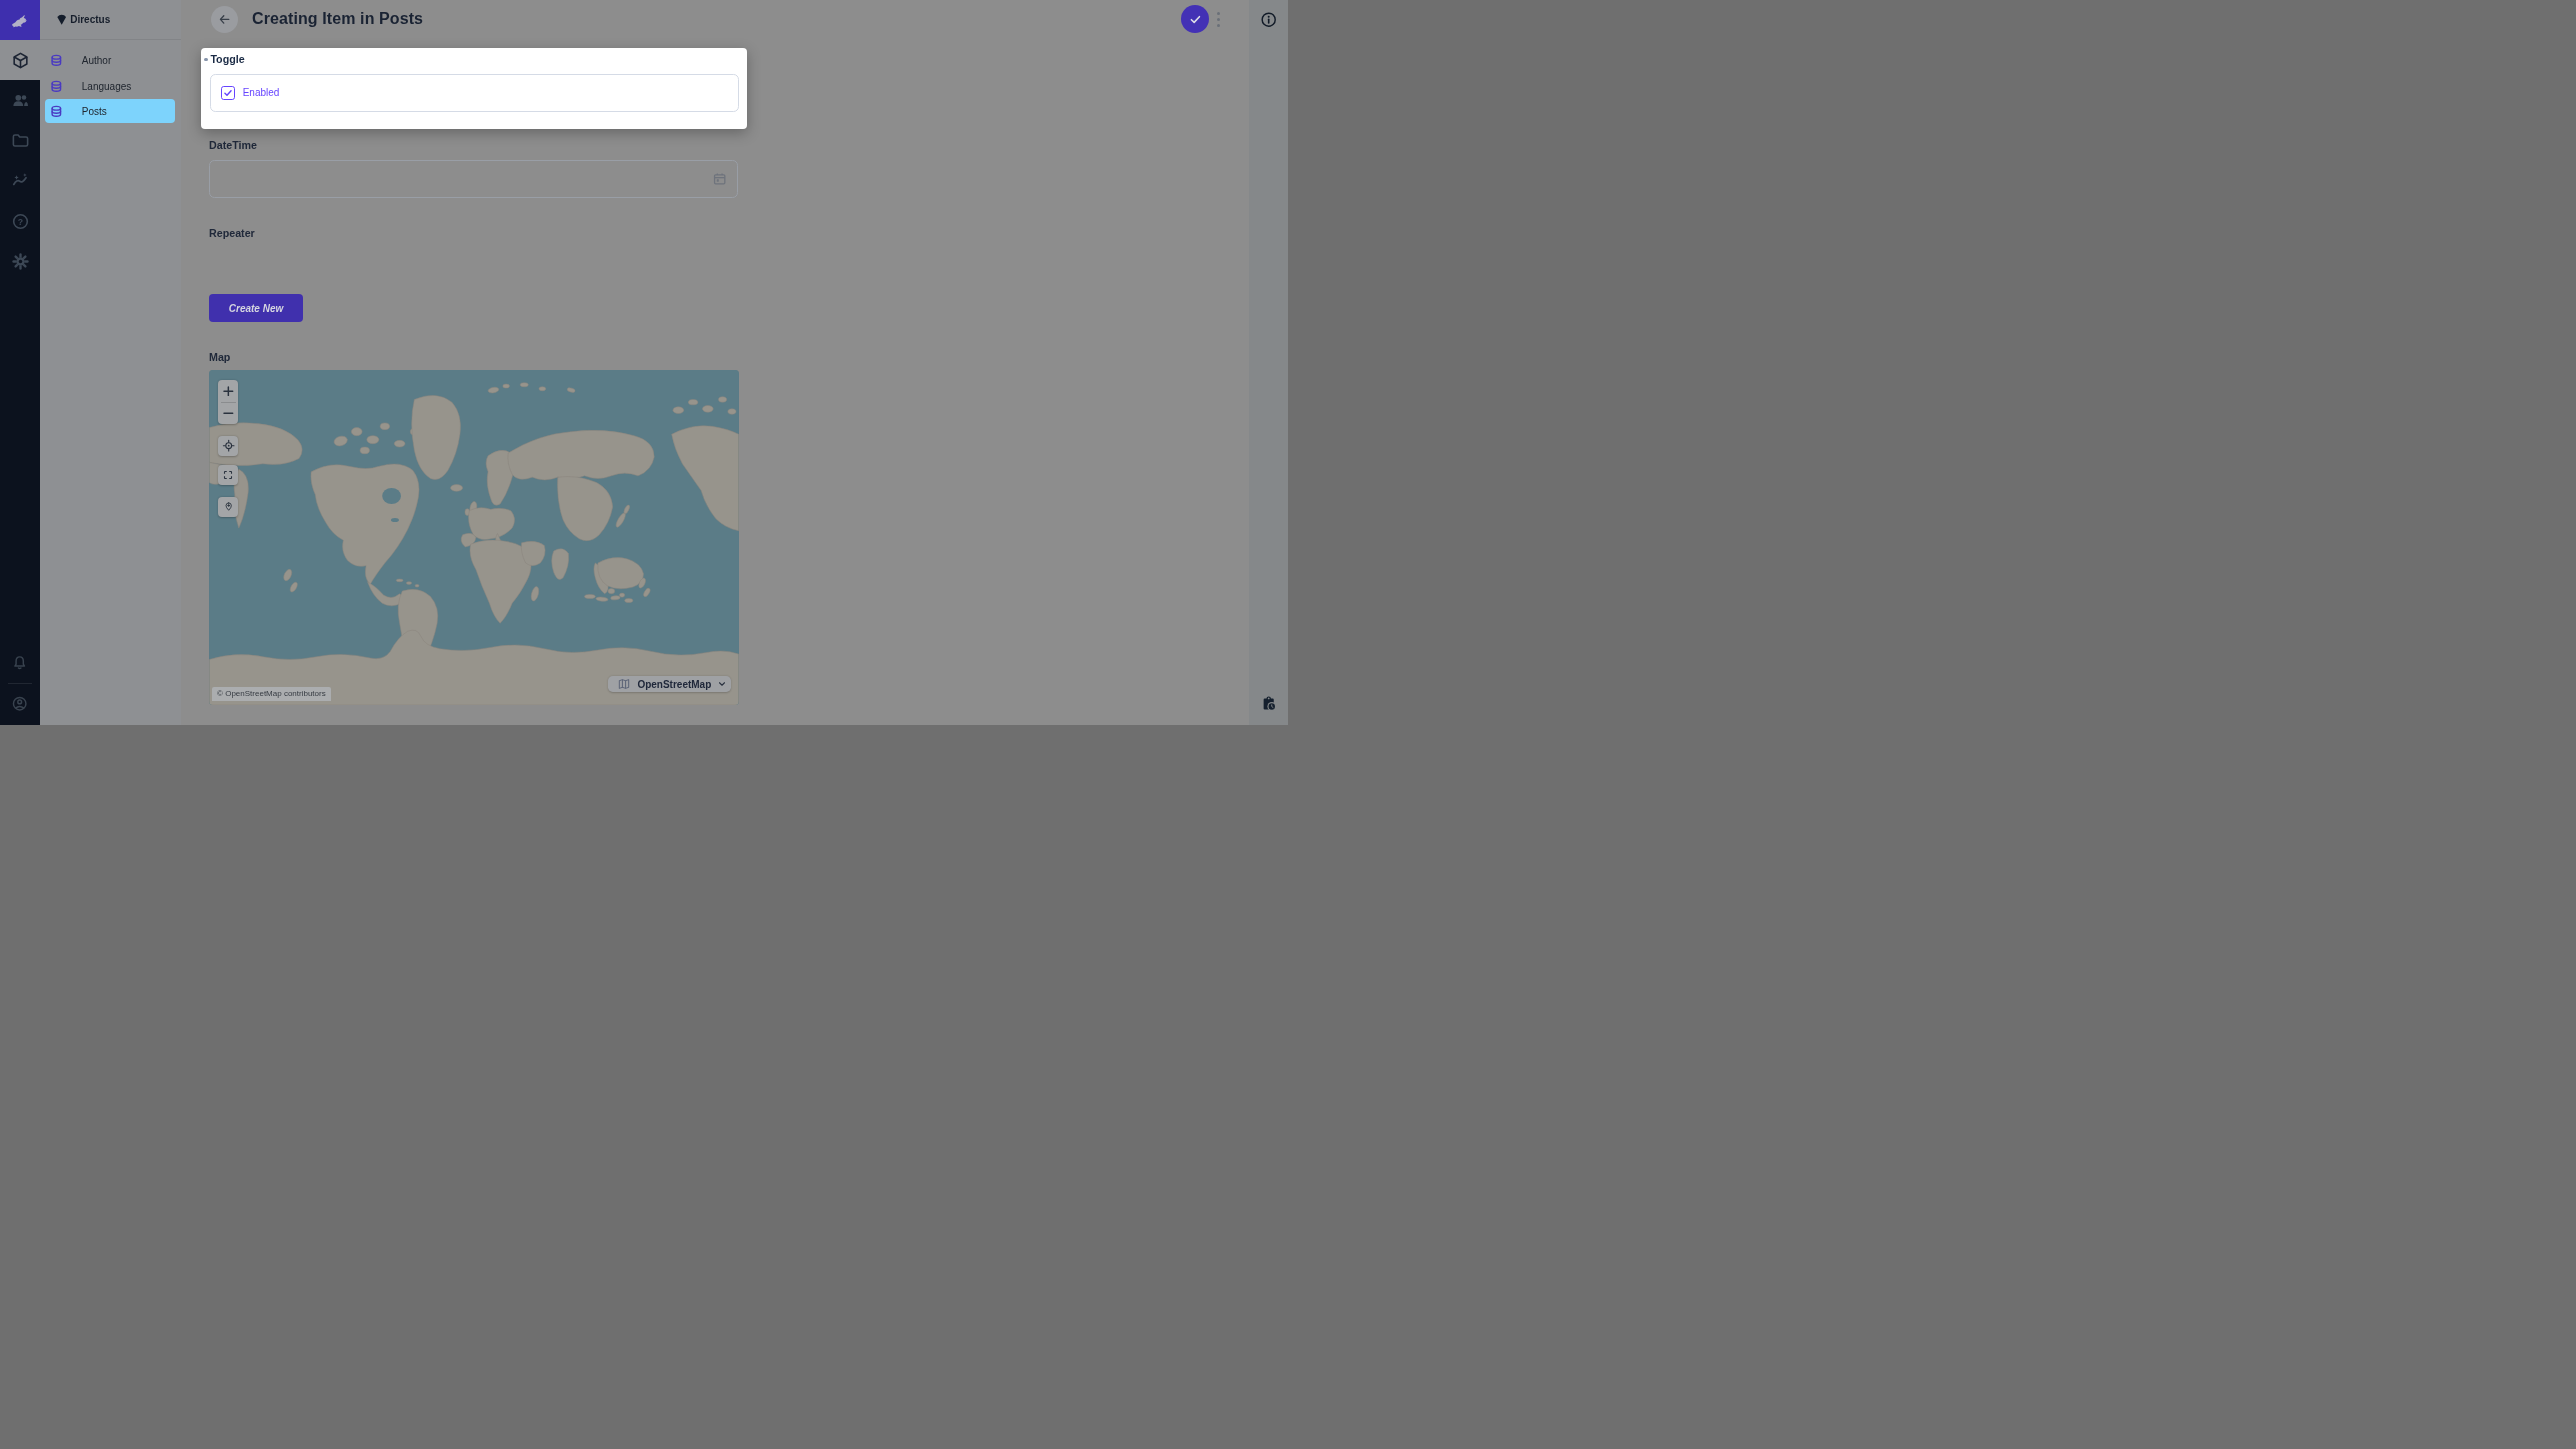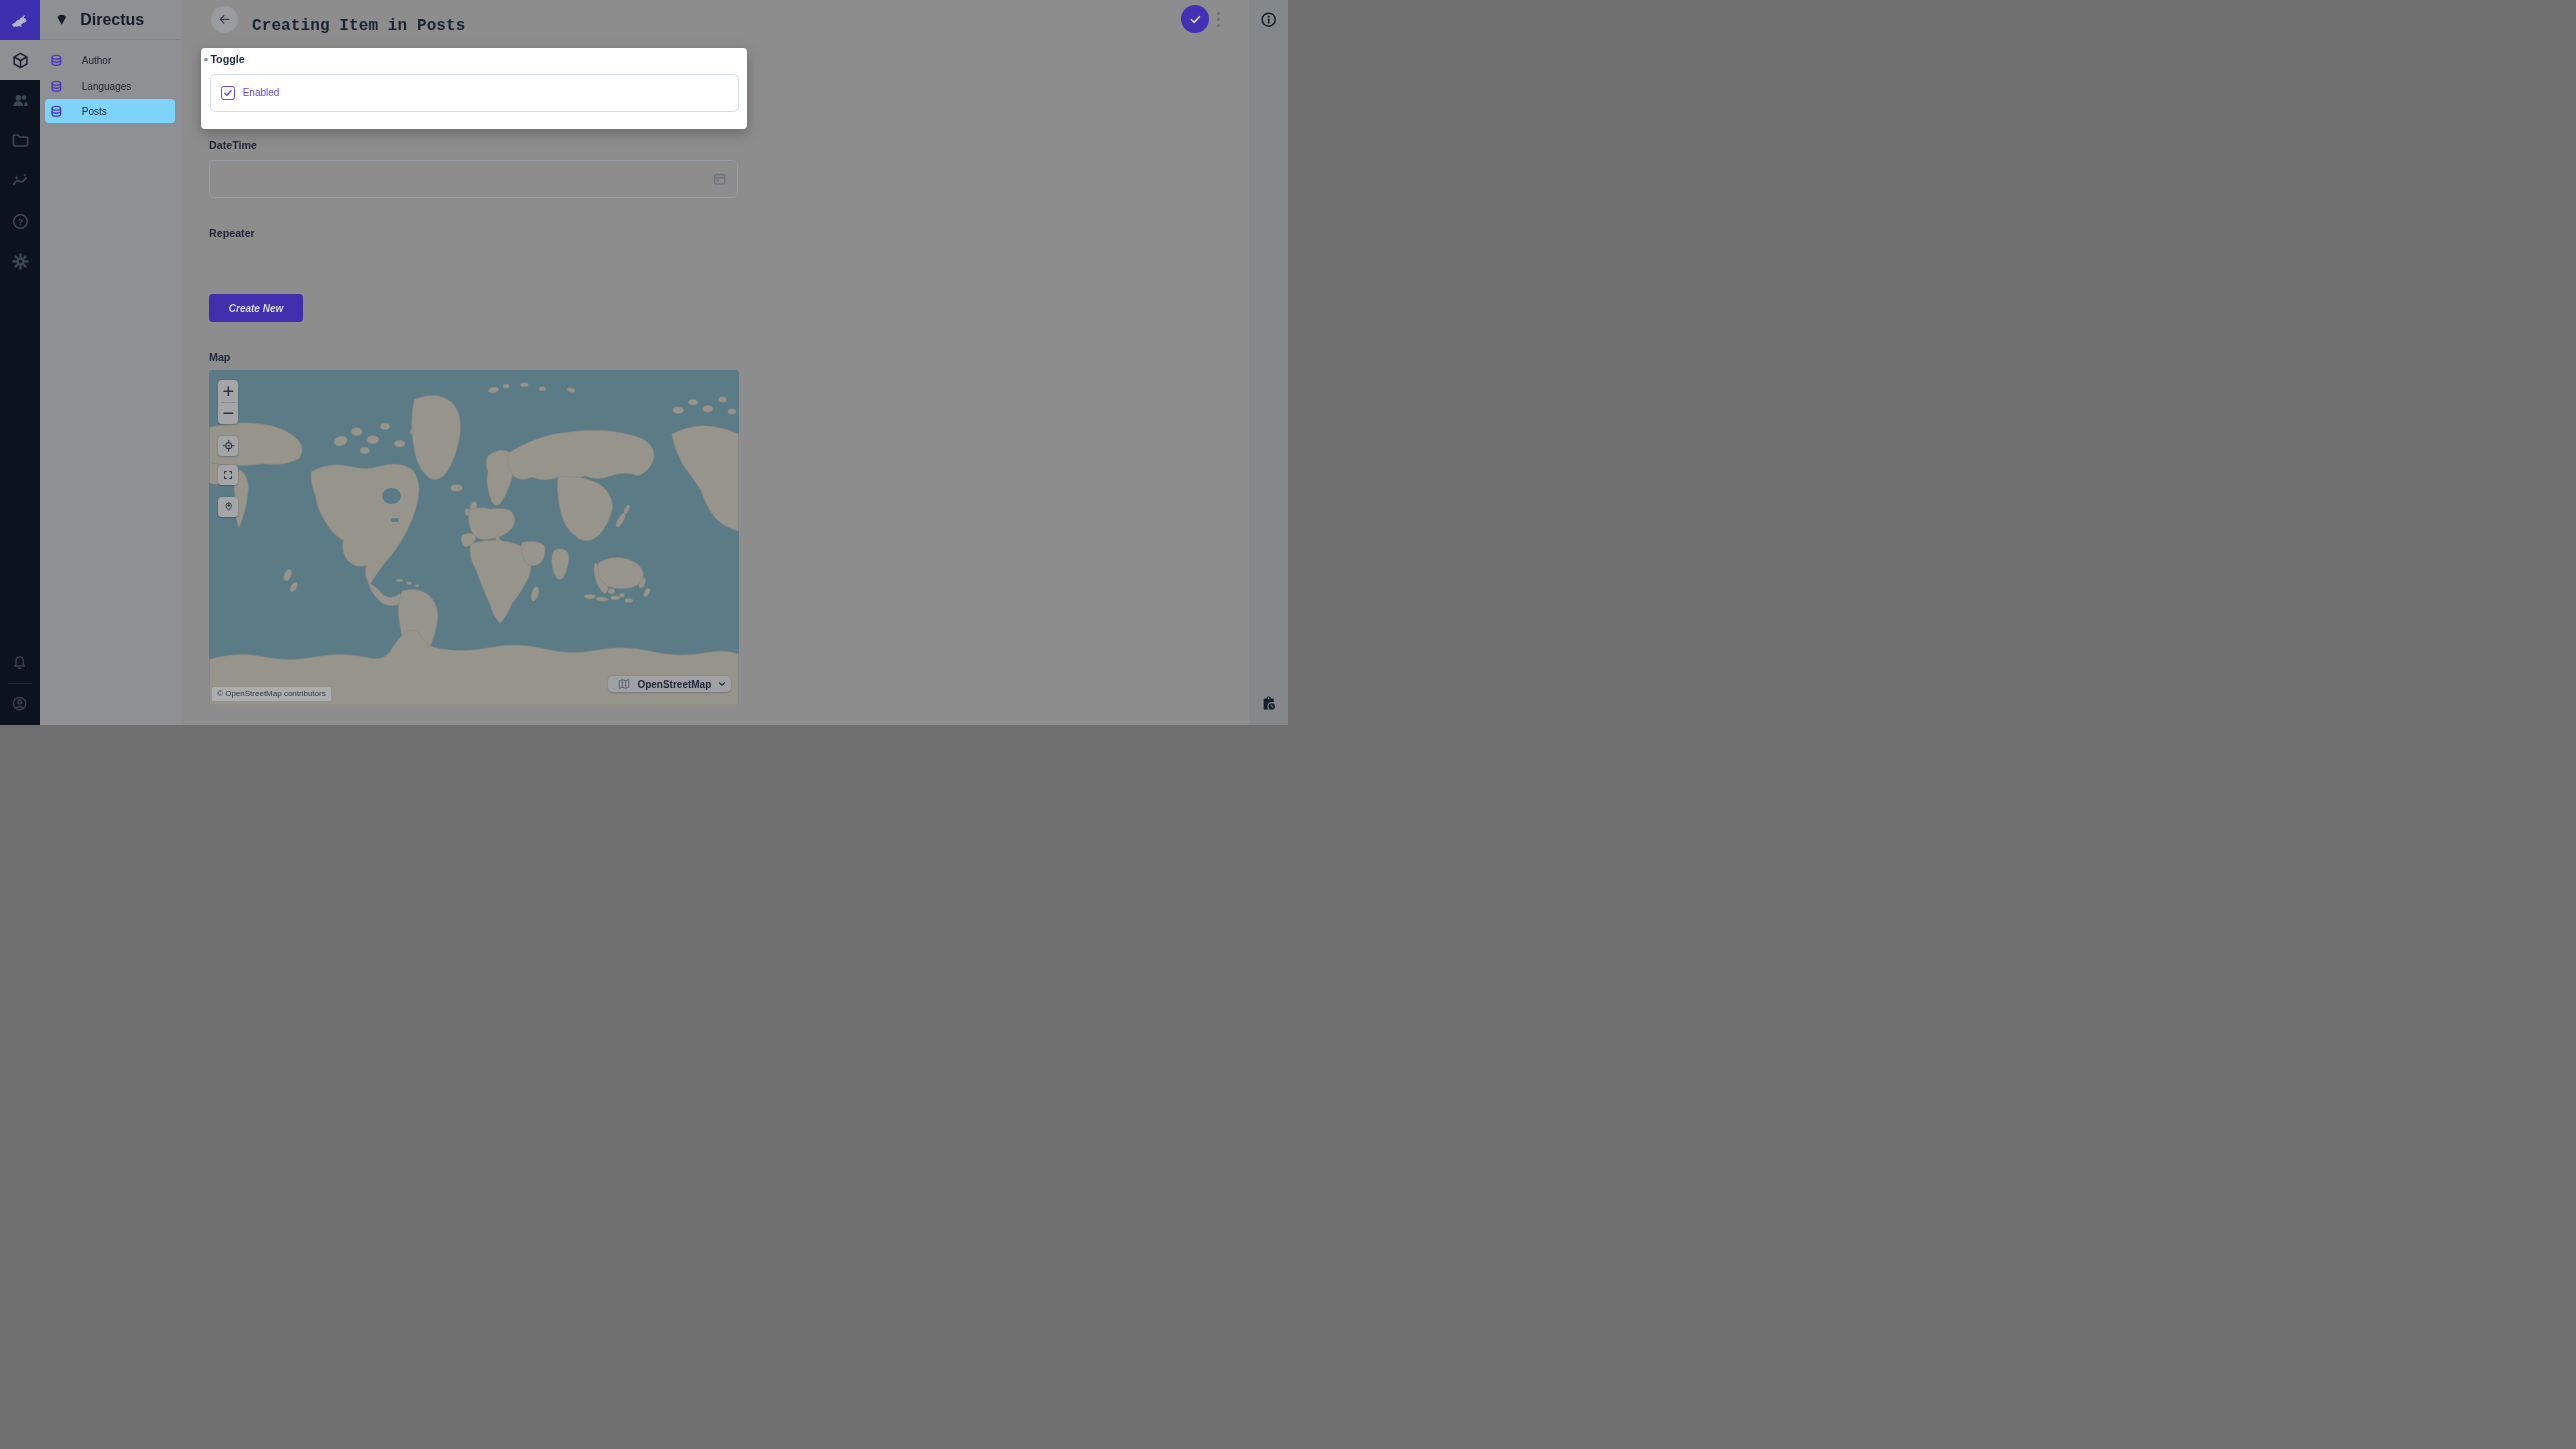--- a/index.html
+++ b/index.html
@@ -12,29 +12,29 @@
   #logo-tile { position:absolute; left:0; top:0; width:40px; height:40px; background:#3e2fae; display:flex; align-items:center; justify-content:center; }
   .mod-slot { position:absolute; left:0; width:40px; height:40px; display:flex; align-items:center; justify-content:center; }
   .mod-slot.active { background:#8e9093; }
   .mod-slot svg { display:block; }
   #module-divider { position:absolute; left:8px; width:24px; height:1.3px; background:rgba(255,255,255,0.09); }
 
   
   #nav-sidebar { position:absolute; left:40px; top:0; width:141px; height:725px; background:#8e9093; }
   #nav-header { position:absolute; left:0; top:0; width:141px; height:40px; border-bottom:0.7px solid rgba(0,0,0,0.08); display:flex; align-items:center; }
   #nav-header .fan { margin-left:14.8px; }
-  #project-name { margin-left:12px; font-size:16px; font-weight:700; color:#161e2b; }
+  #project-name { margin-left:2px; font-size:10px; font-weight:700; color:#161e2b; }
   .nav-item { position:absolute; left:5.4px; width:130px; height:24px; border-radius:4px; display:flex; align-items:center; }
   .nav-item.active { background:#7dd3fc; }
   .nav-item .db { margin-left:4.7px; }
   .nav-item .lbl { margin-left:19px; font-size:10px; color:#20262f; }
 
   
   #back-btn { position:absolute; left:211px; top:6px; width:27px; height:27px; border-radius:50%; background:#9a9ca0; display:flex; align-items:center; justify-content:center; }
-  #page-title { position:absolute; left:252px; top:17px; font-size:16px; font-weight:700; color:#1a2333; letter-spacing:0.1px;font-family:Liberation Mono, monospace; }
+  #page-title { position:absolute; left:252px; top:10px; font-size:16px; font-weight:700; color:#1a2333; letter-spacing:0.1px; }
   #save-btn { position:absolute; left:1181px; top:5.4px; width:28px; height:28px; border-radius:50%; background:#4331b5; display:flex; align-items:center; justify-content:center; }
   #more-btn { position:absolute; left:1212px; top:6px; width:13.4px; height:27px; display:flex; flex-direction:column; align-items:center; justify-content:center; gap:3.4px; }
   #more-btn i { width:3px; height:3px; border-radius:50%; background:#6a7078; }
 
   
   #right-strip { position:absolute; left:1249px; top:0; width:39px; height:725px; background:#85888a; }
   #info-btn { position:absolute; left:10.7px; top:10.7px; width:17.4px; height:17.4px; }
   #revisions-btn { position:absolute; left:10.7px; top:695px; width:17.4px; height:17.4px; }
 
   

